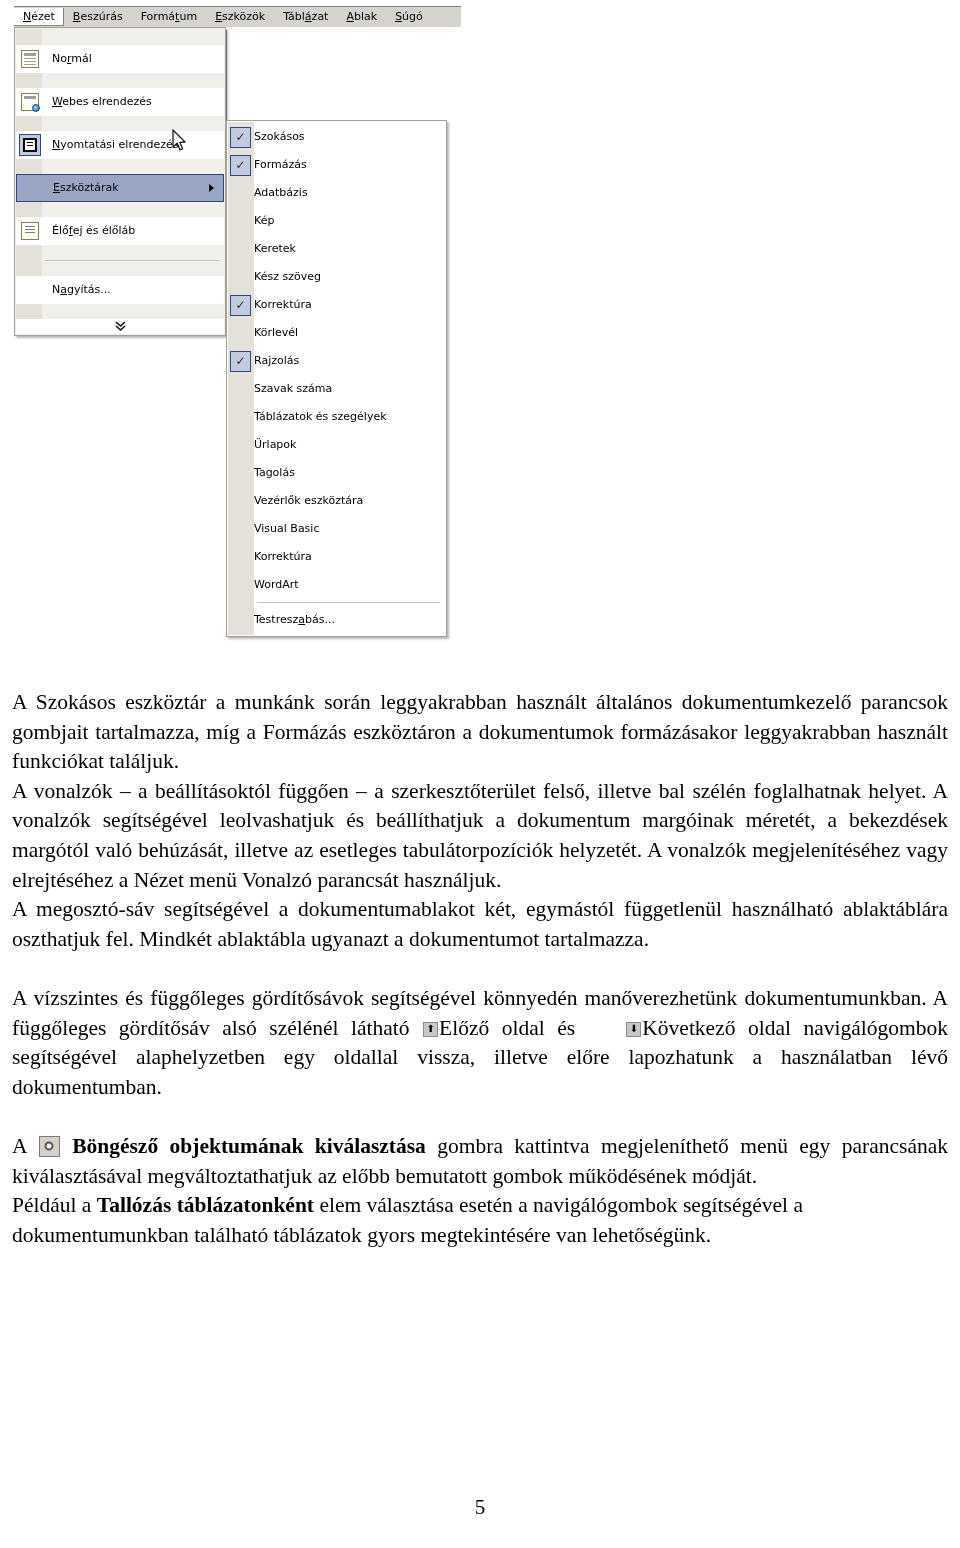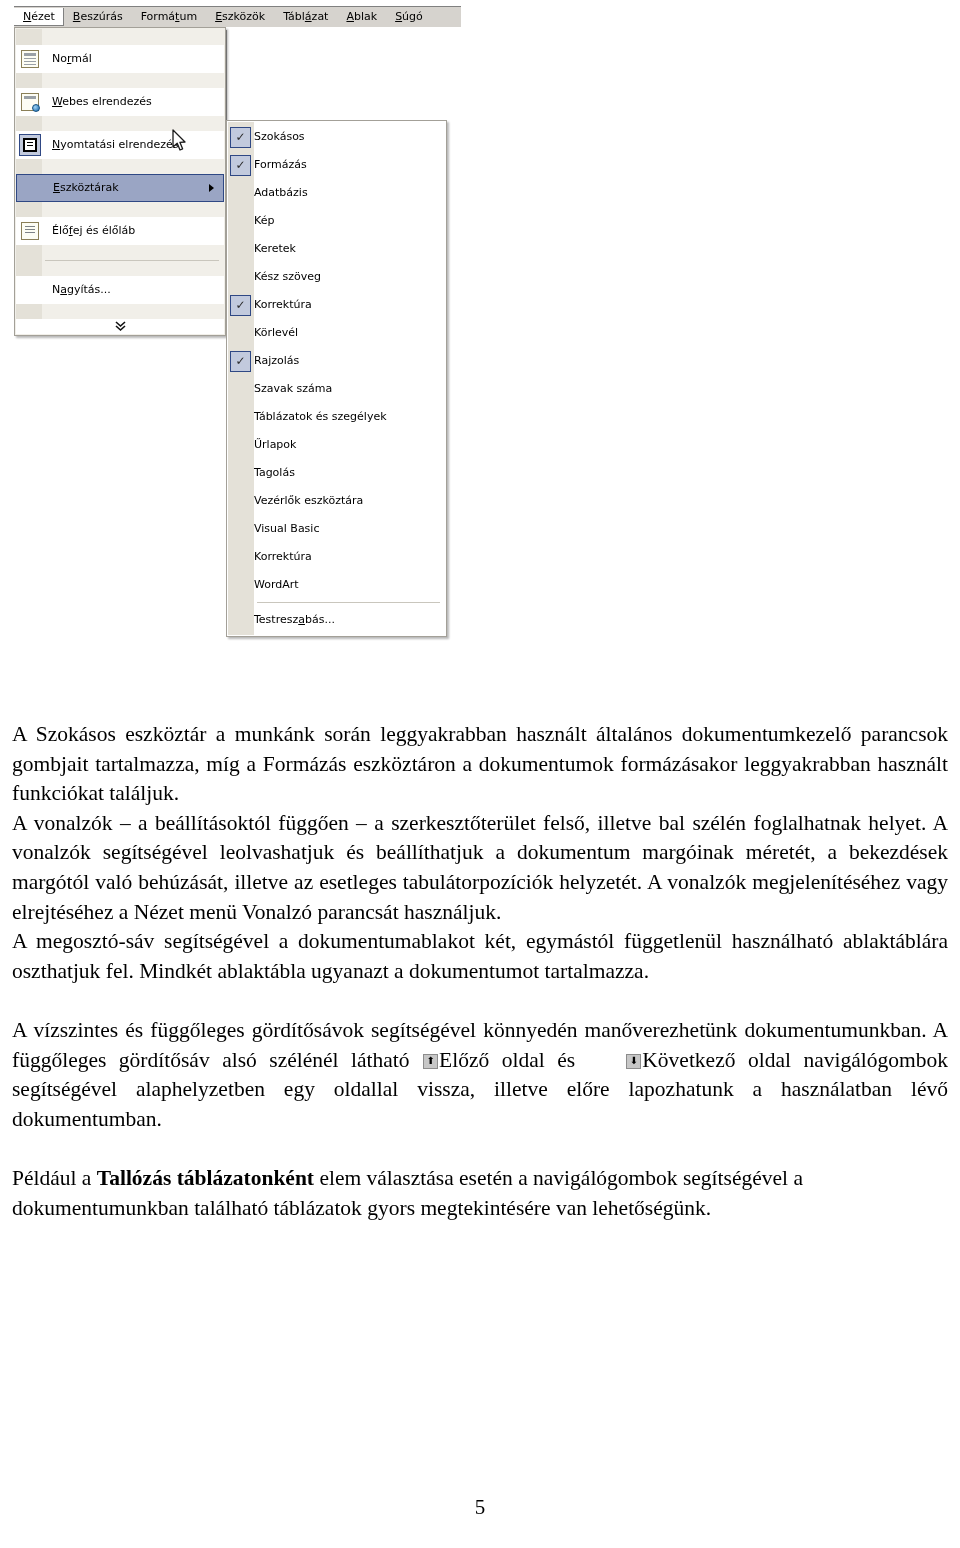--- a/index.html
+++ b/index.html
@@ -285,21 +285,21 @@
     top: 129px;
     width: 16px;
     height: 24px;
     z-index: 9;
   }
 
   
   .prose {
     position: absolute;
     left: 12px;
-    top: 720px;
+    top: 688px;
     width: 936px;
     font-family: "Liberation Serif", "DejaVu Serif", serif;
     font-size: 21.5px;
     line-height: 29.6px;
     text-align: justify;
     color: #000;
     hyphens: manual;
   }
   .prose p {
     margin: 0;
@@ -529,17 +529,18 @@
   <p>A Szokásos eszköztár a munkánk során leggyakrabban használt általános dokumentumkezelő parancsok gombjait tartalmazza, míg a Formázás eszköztáron a dokumentumok formázásakor leggyakrabban használt funkciókat találjuk.</p>
   <p>A vonalzók – a beállításoktól függően – a szerkesztőterület felső, illetve bal szélén foglalhatnak helyet. A vonalzók segítségével leolvashatjuk és beállíthatjuk a dokumentum margóinak méretét, a bekezdések margótól való behúzását, illetve az esetleges tabulátorpozíciók helyzetét. A vonalzók megjelenítéséhez vagy elrejtéséhez a Nézet menü Vonalzó parancsát használjuk.</p>
   <p>A megosztó-sáv segítségével a dokumentumablakot két, egymástól függetlenül használható ablaktáblára oszthatjuk fel. Mindkét ablaktábla ugyanazt a dokumentumot tartalmazza.</p>
 
   <div class="spacer"></div>
 
   <p><span>A vízszintes és függőleges gördítősávok segítségével könnyedén manőverezhetünk dokumentumunkban. A függőleges gördítősáv alsó szélénél látható </span><span class="inline-btn"><span class="g">⬆</span></span><span>Előző oldal és</span>&nbsp;&nbsp;&nbsp;&nbsp;<span class="inline-btn"><span class="g">⬇</span></span><span>Következő</span><span> oldal navigálógombok segítségével alaphelyzetben egy oldallal vissza, illetve előre lapozhatunk a használatban lévő dokumentumban.</span></p>
 
   <div class="spacer"></div>
 
+  <p><span>A </span><span class="inline-btn round"><span class="circ"></span></span>&nbsp;<b>Böngésző objektumának kiválasztása</b><span> gombra kattintva megjeleníthető menü egy parancsának kiválasztásával megváltoztathatjuk az előbb bemutatott gombok működésének módját.</span></p>
 
   <p class="last-left"><span>Például a </span><b>Tallózás táblázatonként</b><span> elem választása esetén a navigálógombok segítségével a dokumentumunkban található táblázatok gyors megtekintésére van lehetőségünk.</span></p>
 </div>
 
 <div class="pagenum">5</div>
 
 </body></html>

